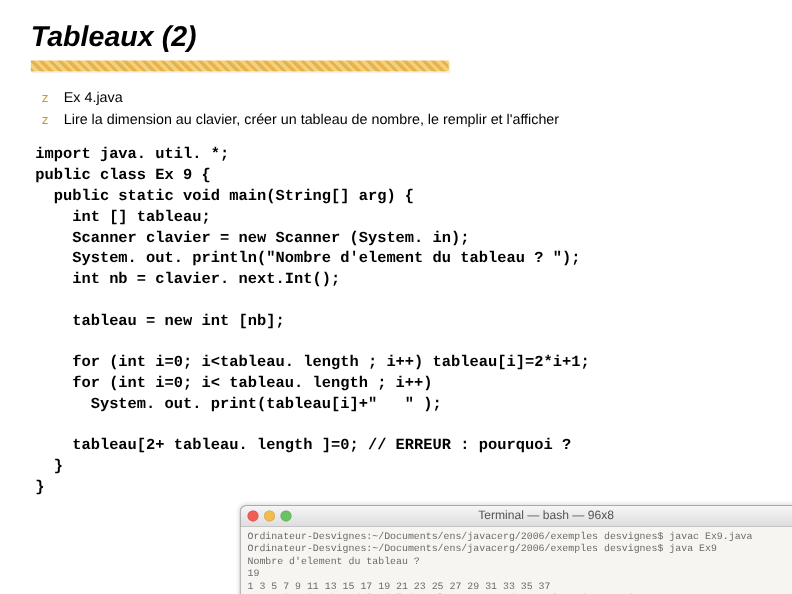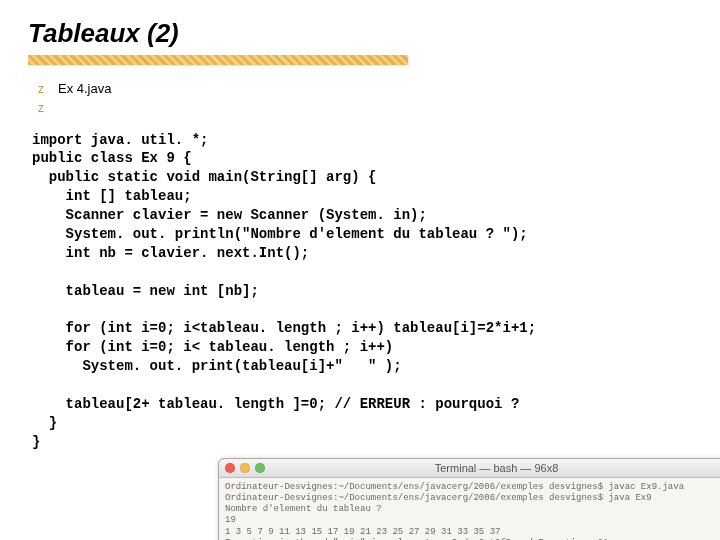--- a/index.html
+++ b/index.html
@@ -112,20 +112,21 @@
   <div class="title">Tableaux (2)</div>
   <div class="underline-bar"></div>
 
   <div class="bullets">
     <div class="bline">
       <span class="zb">z</span>
       <span>Ex 4.java</span>
     </div>
     <div class="bline">
       <span class="zb">z</span>
+      <span>Lire la dimension au clavier, créer un tableau de nombre, le remplir et l'afficher</span>
     </div>
   </div>
 
   <div class="code" id="codeblock">import java. util. *;
 public class Ex 9 {
   public static void main(String[] arg) {
     int [] tableau;
     Scanner clavier = new Scanner (System. in);
     System. out. println("Nombre d'element du tableau ? ");
     int nb = clavier. next.Int();

